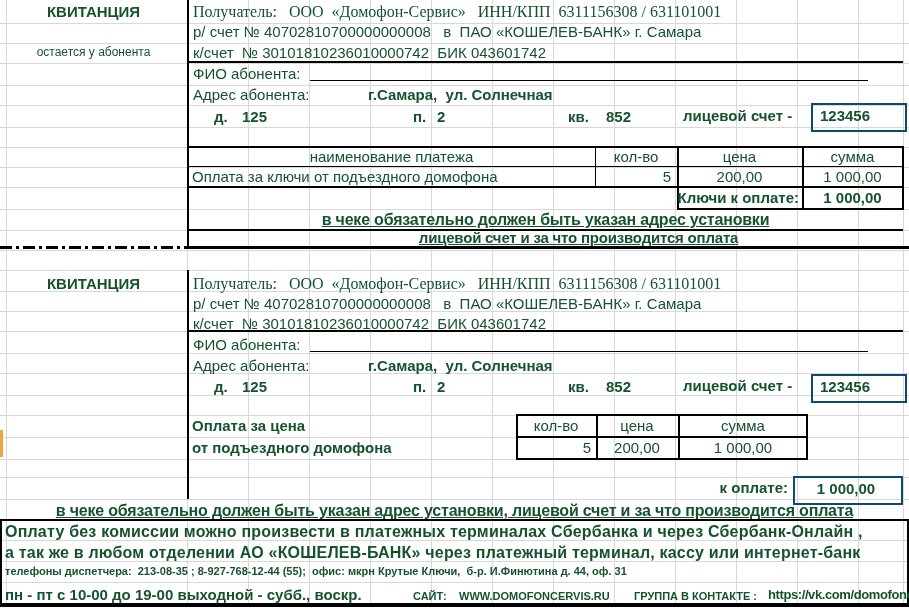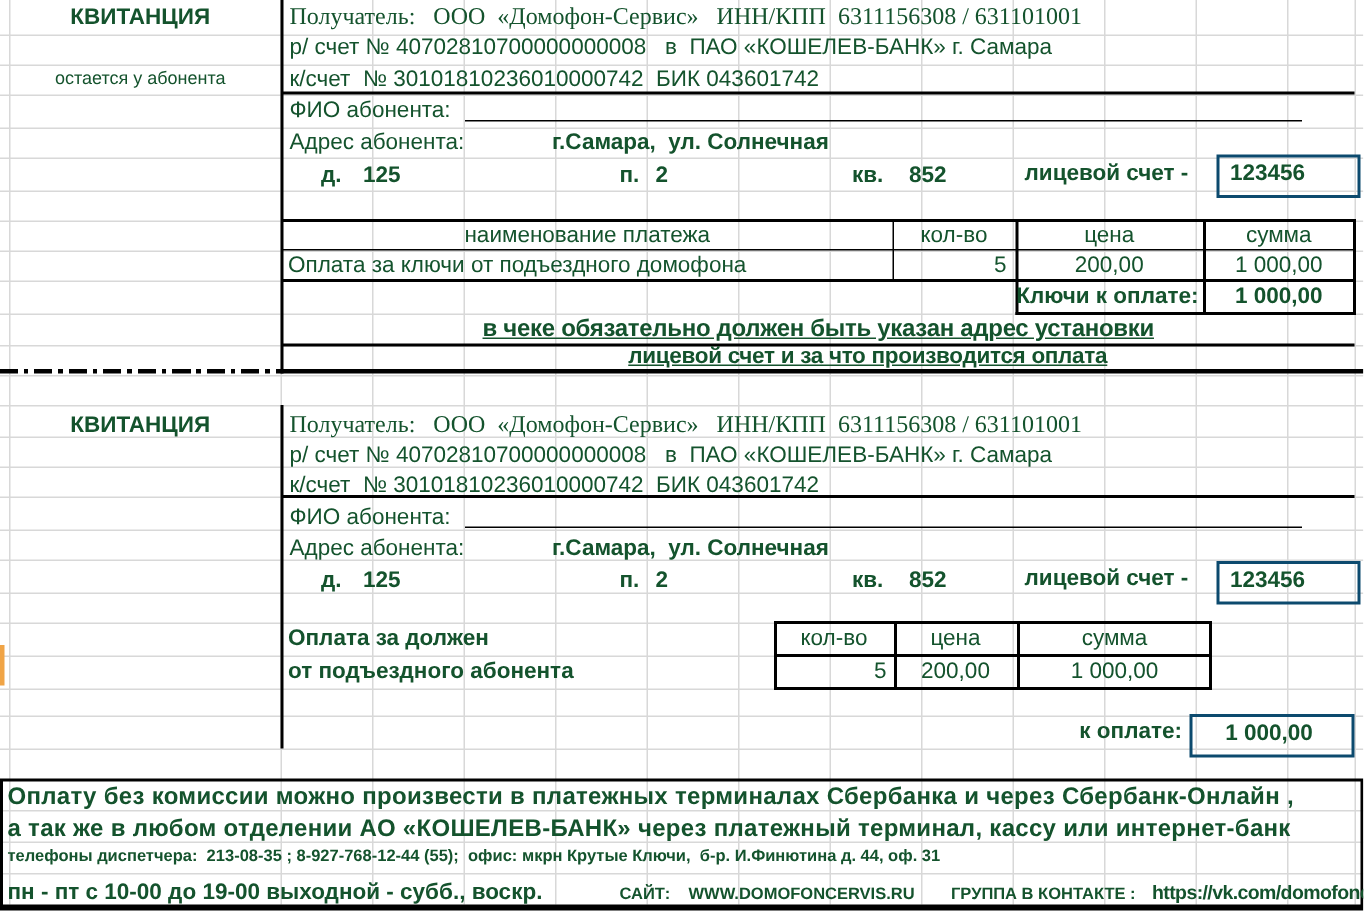--- a/index.html
+++ b/index.html
@@ -150,22 +150,22 @@
   <div class="t b" style="left:437px;top:378px;">2</div>
   <div class="t b" style="left:568px;top:378px;">кв.</div>
   <div class="t b" style="left:606px;top:378px;">852</div>
   <div class="t b" style="left:683px;top:377px;">лицевой счет -</div>
   <div class="box" style="left:811px;top:374px;width:92px;height:25px;">
     <div class="t b" style="left:7px;top:2px;">123456</div>
   </div>
 
   <div class="orange"></div>
 
-  <div class="t b" style="left:192px;top:417px;">Оплата за должен</div>
-  <div class="t b" style="left:192px;top:439px;">от подъездного абонента</div>
+  <div class="t b" style="left:192px;top:417px;">Оплата за цена</div>
+  <div class="t b" style="left:192px;top:439px;">от подъездного домофона</div>
 
   <div class="hline" style="left:516px;top:414px;width:292px;height:2px;"></div>
   <div class="hline" style="left:516px;top:436px;width:292px;height:2px;"></div>
   <div class="hline" style="left:516px;top:458px;width:292px;height:2px;"></div>
   <div class="vline" style="left:516px;top:414px;width:2px;height:46px;"></div>
   <div class="vline" style="left:596px;top:414px;width:2px;height:46px;"></div>
   <div class="vline" style="left:678px;top:414px;width:2px;height:46px;"></div>
   <div class="vline" style="left:806px;top:414px;width:2px;height:46px;"></div>
 
   <div class="t c" style="left:516px;top:417px;width:80px;">кол-во</div>
@@ -173,20 +173,21 @@
   <div class="t c" style="left:678px;top:417px;width:130px;">сумма</div>
   <div class="t r" style="left:516px;top:439px;width:75px;">5</div>
   <div class="t c" style="left:596px;top:439px;width:82px;">200,00</div>
   <div class="t c" style="left:678px;top:439px;width:130px;">1 000,00</div>
 
   <div class="t b r" style="left:650px;top:479px;width:138px;">к оплате:</div>
   <div class="box" style="left:793px;top:476px;width:106px;height:25px;">
     <div class="t b c" style="left:0;top:2px;width:102px;">1 000,00</div>
   </div>
 
+  <div class="t b u c fs16 cond" style="left:0;top:501px;width:909px;">в чеке обязательно должен быть указан адрес установки, лицевой счет и за что производится оплата</div>
 
   <div style="position:absolute;left:0;top:519px;width:909px;height:88px;box-sizing:border-box;
               border:2px solid #000;border-bottom-width:4px;z-index:2;"></div>
 
   <div class="t b fs16" style="left:5px;top:522px;letter-spacing:0.2px;">Оплату без комиссии можно произвести в платежных терминалах Сбербанка и через Сбербанк-Онлайн ,</div>
   <div class="t b fs16" style="left:5px;top:543px;letter-spacing:0.2px;">а так же в любом отделении АО «КОШЕЛЕВ-БАНК» через платежный терминал, кассу или интернет-банк</div>
   <div class="t b fs145" style="left:5px;top:565px;">телефоны диспетчера:  213-08-35 ; 8-927-768-12-44 (55);  офис: мкрн Крутые Ключи,  б-р. И.Финютина д. 44, оф. 31</div>
   <div class="t b" style="left:5px;top:586px;">пн - пт с 10-00 до 19-00 выходной - субб., воскр.</div>
   <div class="t b fs11" style="left:413px;top:590px;">САЙТ:</div>
   <div class="t b fs11" style="left:459px;top:590px;">WWW.DOMOFONCERVIS.RU</div>

